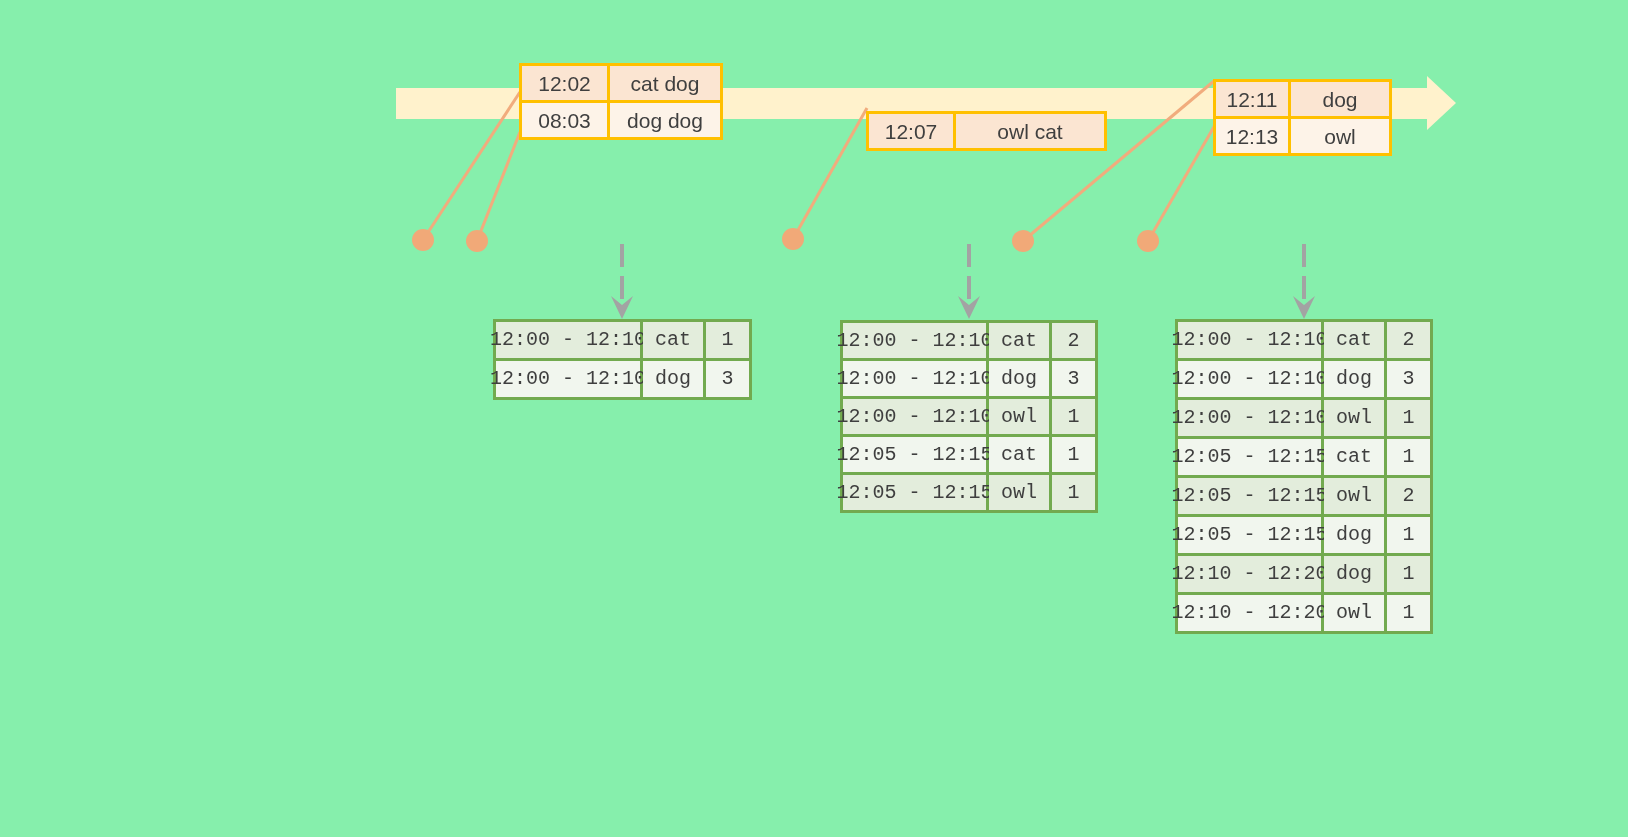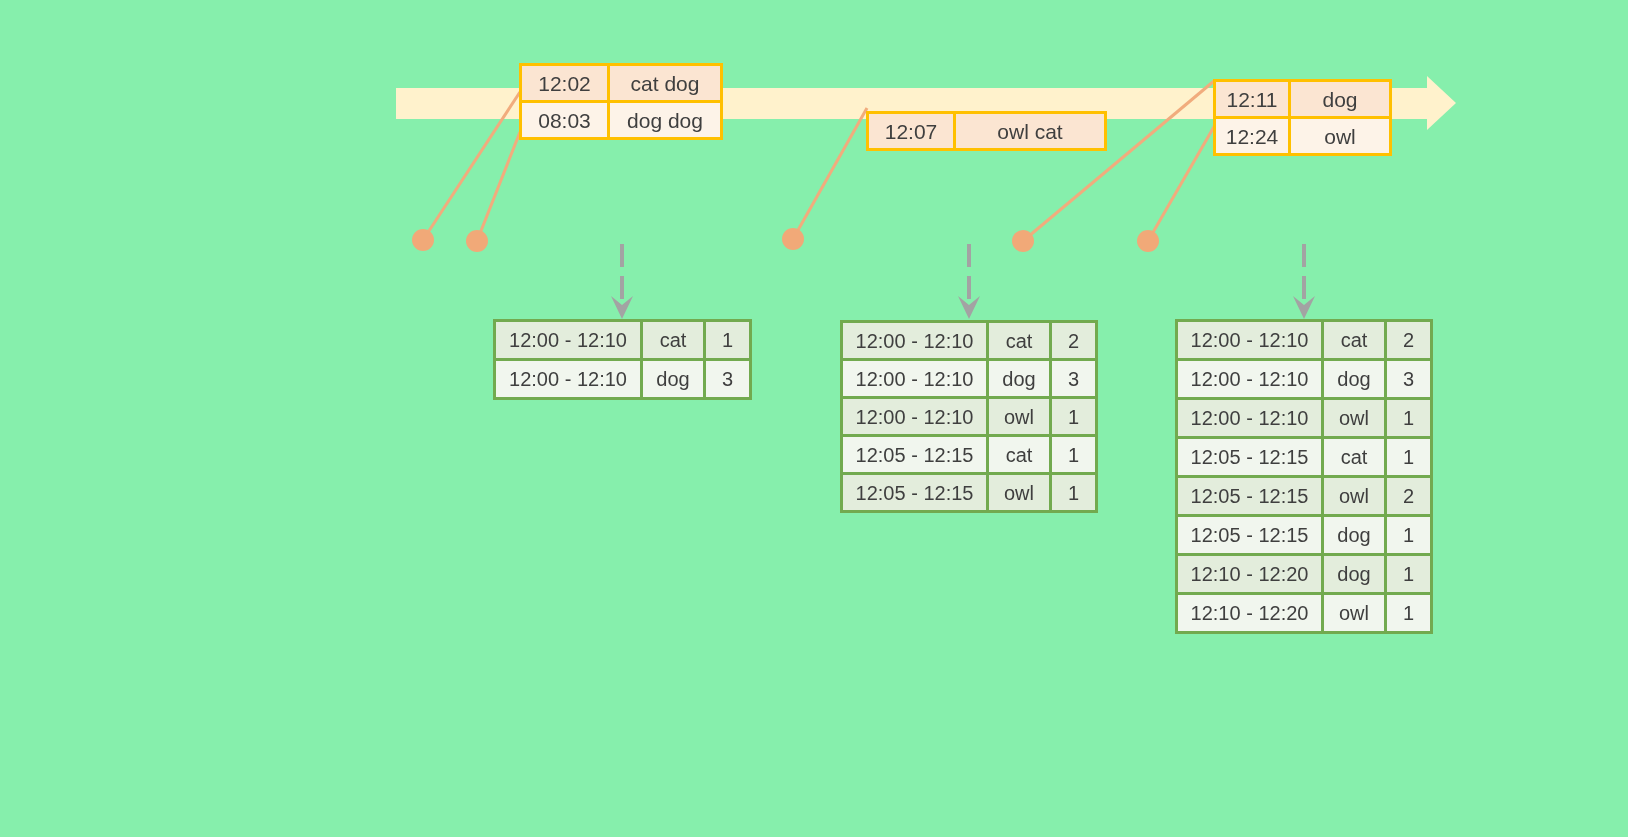--- a/index.html
+++ b/index.html
@@ -12,21 +12,21 @@
   
   .ebox{position:absolute;display:grid;gap:3px;background:#FFC000;border:3px solid #FFC000;box-sizing:border-box;z-index:3;}
   .ebox1{left:519px;top:63px;width:204px;grid-template-columns:85px 1fr;grid-auto-rows:34px;}
   .ebox2{left:866px;top:83px;width:241px;grid-template-columns:84px 1fr;grid-auto-rows:34px;margin-top:28px;}
   .ebox3{left:1213px;top:63px;width:179px;grid-template-columns:72px 1fr;grid-auto-rows:34px;margin-top:16px;}
   .cell{display:flex;align-items:center;justify-content:center;color:#3F3F3F;font-size:21px;line-height:1;white-space:nowrap;}
   .cd{background:#FBE5D2;}
   .cl{background:#FDF3E8;}
 
   
-  .gtable{position:absolute;display:grid;gap:3px;background:#72AA4F;border:3px solid #72AA4F;box-sizing:border-box;z-index:3;}
+  .gtable{position:absolute;display:grid;gap:3px;background:#72AA4F;border:3px solid #72AA4F;box-sizing:border-box;z-index:3;font-family:Liberation Mono, monospace;}
   .gt1{left:493px;top:319px;width:259px;grid-template-columns:144px 60px 1fr;grid-auto-rows:36px;}
   .gt2{left:840px;top:320px;width:258px;grid-template-columns:143px 60px 1fr;grid-auto-rows:35px;}
   .gt3{left:1175px;top:319px;width:258px;grid-template-columns:143px 60px 1fr;grid-auto-rows:36px;}
   .gcell{display:flex;align-items:center;justify-content:center;color:#3F3F3F;font-size:20px;line-height:1;white-space:nowrap;}
   .gd{background:#E3EDDC;}
   .gl{background:#F1F6EE;}
 </style>
 </head>
 <body>
 
@@ -71,21 +71,21 @@
   </div>
 
   <div class="ebox ebox2">
     <div class="cell cd">12:07</div>
     <div class="cell cd">owl cat</div>
   </div>
 
   <div class="ebox ebox3">
     <div class="cell cd">12:11</div>
     <div class="cell cd">dog</div>
-    <div class="cell cl">12:24</div>
+    <div class="cell cl">12:13</div>
     <div class="cell cl">owl</div>
   </div>
 
   <div class="gtable gt1">
     <div class="gcell gd">12:00 - 12:10</div>
     <div class="gcell gd">cat</div>
     <div class="gcell gd">1</div>
     <div class="gcell gl">12:00 - 12:10</div>
     <div class="gcell gl">dog</div>
     <div class="gcell gl">3</div>

